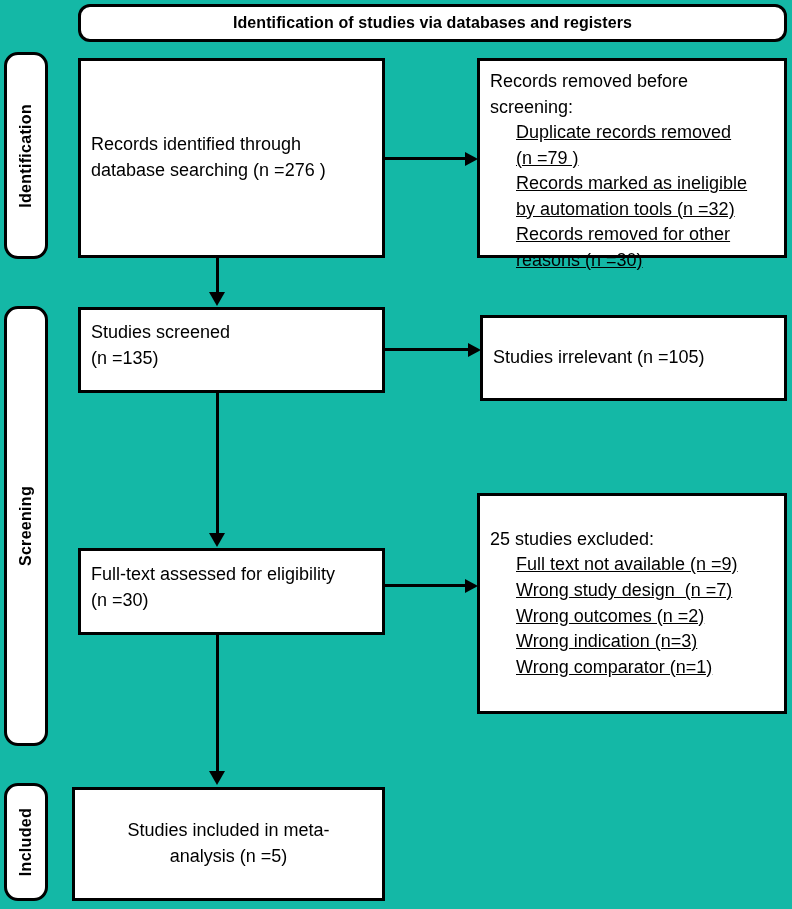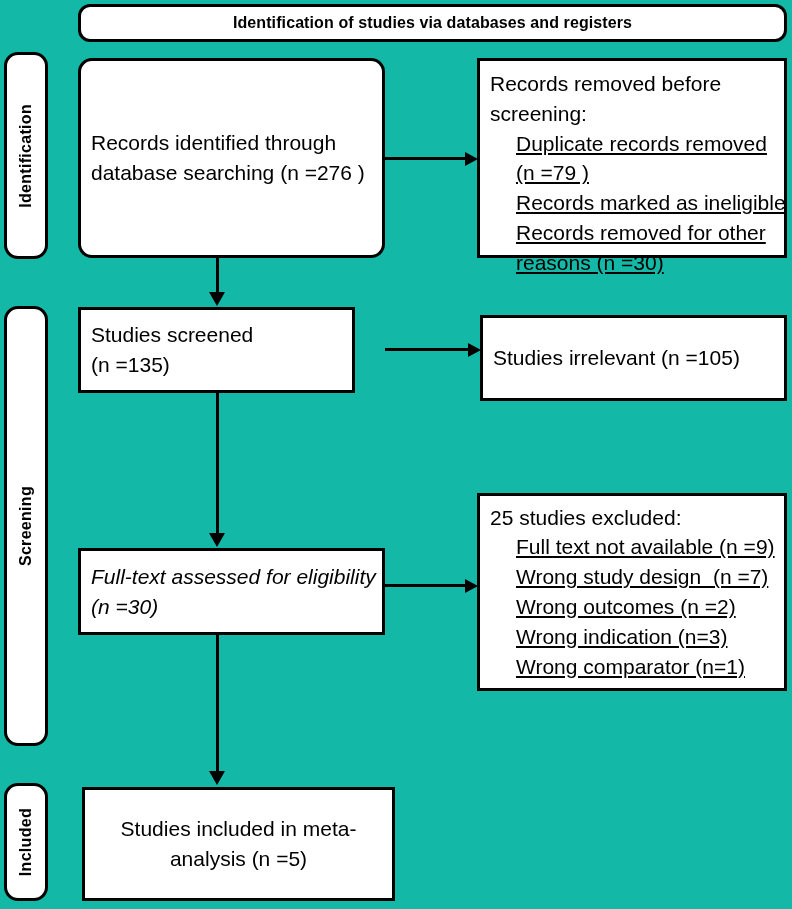--- a/index.html
+++ b/index.html
@@ -61,21 +61,21 @@
   
   .node {
     display: flex;
     flex-direction: column;
     justify-content: center;
     padding: 0 10px;
   }
   .node.align-left { align-items: flex-start; text-align: left; }
   .node.align-center { align-items: center; text-align: center; }
   .node .line {
-    font-size: 21px;
+    font-size: 18px;
     line-height: 1.42;
     white-space: pre;
   }
   .node .line.indent { padding-left: 26px; text-decoration: underline; }
 
   
   .conn {
     position: absolute;
     background: #000000;
   }
@@ -112,74 +112,75 @@
   </div>
 
   <div class="box stage" style="left:4px; top:306px; width:44px; height:440px;">
     <span class="label">Screening</span>
   </div>
 
   <div class="box stage" style="left:4px; top:783px; width:44px; height:118px;">
     <span class="label">Included</span>
   </div>
 
-  <div class="box node align-left" style="left:78px; top:58px; width:307px; height:200px;border-radius:14px;">
+  <div class="box node align-left" style="left:78px; top:58px; width:307px; height:200px;">
     <div class="line">Records identified through</div>
     <div class="line">database searching (n =276 )</div>
   </div>
 
   <div class="box node align-left" style="left:477px; top:58px; width:310px; height:200px; justify-content:flex-start; padding-top:8px;">
     <div class="line">Records removed before</div>
     <div class="line">screening:</div>
     <div class="line indent">Duplicate records removed</div>
     <div class="line indent">(n =79 )</div>
     <div class="line indent">Records marked as ineligible</div>
+    <div class="line indent">by automation tools (n =32)</div>
     <div class="line indent">Records removed for other</div>
     <div class="line indent">reasons (n =30)</div>
   </div>
 
   <div class="conn h" style="left:385px; top:157px; width:82px;"></div>
   <div class="arrowhead right" style="left:465px; top:152px;"></div>
 
   <div class="conn v" style="left:216px; top:258px; height:36px;"></div>
   <div class="arrowhead down" style="left:209px; top:292px;"></div>
 
-  <div class="box node align-left" style="left:78px; top:307px; width:277px; height:86px; justify-content:flex-start; padding-top:10px;">
+  <div class="box node align-left" style="left:78px; top:307px; width:307px; height:86px; justify-content:flex-start; padding-top:10px;">
     <div class="line">Studies screened</div>
     <div class="line">(n =135)</div>
   </div>
 
   <div class="box node align-left" style="left:480px; top:307px; width:307px; height:86px;margin-top:8px;">
     <div class="line">Studies irrelevant (n =105)</div>
   </div>
 
   <div class="conn h" style="left:385px; top:348px; width:85px;"></div>
   <div class="arrowhead right" style="left:468px; top:343px;"></div>
 
   <div class="conn v" style="left:216px; top:393px; height:142px;"></div>
   <div class="arrowhead down" style="left:209px; top:533px;"></div>
 
-  <div class="box node align-left" style="left:78px; top:548px; width:307px; height:87px; justify-content:flex-start; padding-top:11px;font-style:italic;">
+  <div class="box node align-left" style="left:78px; top:548px; width:307px; height:87px; justify-content:flex-start; padding-top:11px;">
     <div class="line">Full-text assessed for eligibility</div>
     <div class="line">(n =30)</div>
   </div>
 
-  <div class="box node align-left" style="left:477px; top:493px; width:310px; height:198px;">
+  <div class="box node align-left" style="left:477px; top:493px; width:310px; height:221px;">
     <div class="line">25 studies excluded:</div>
     <div class="line indent">Full text not available (n =9)</div>
     <div class="line indent">Wrong study design  (n =7)</div>
     <div class="line indent">Wrong outcomes (n =2)</div>
     <div class="line indent">Wrong indication (n=3)</div>
     <div class="line indent">Wrong comparator (n=1)</div>
   </div>
 
   <div class="conn h" style="left:385px; top:584px; width:82px;"></div>
   <div class="arrowhead right" style="left:465px; top:579px;"></div>
 
   <div class="conn v" style="left:216px; top:635px; height:138px;"></div>
   <div class="arrowhead down" style="left:209px; top:771px;"></div>
 
-  <div class="box node align-center" style="left:82px; top:787px; width:313px; height:114px;">
+  <div class="box node align-center" style="left:72px; top:787px; width:313px; height:114px;">
     <div class="line">Studies included in meta-</div>
     <div class="line">analysis (n =5)</div>
   </div>
 
 </div>
 
 </body></html>

